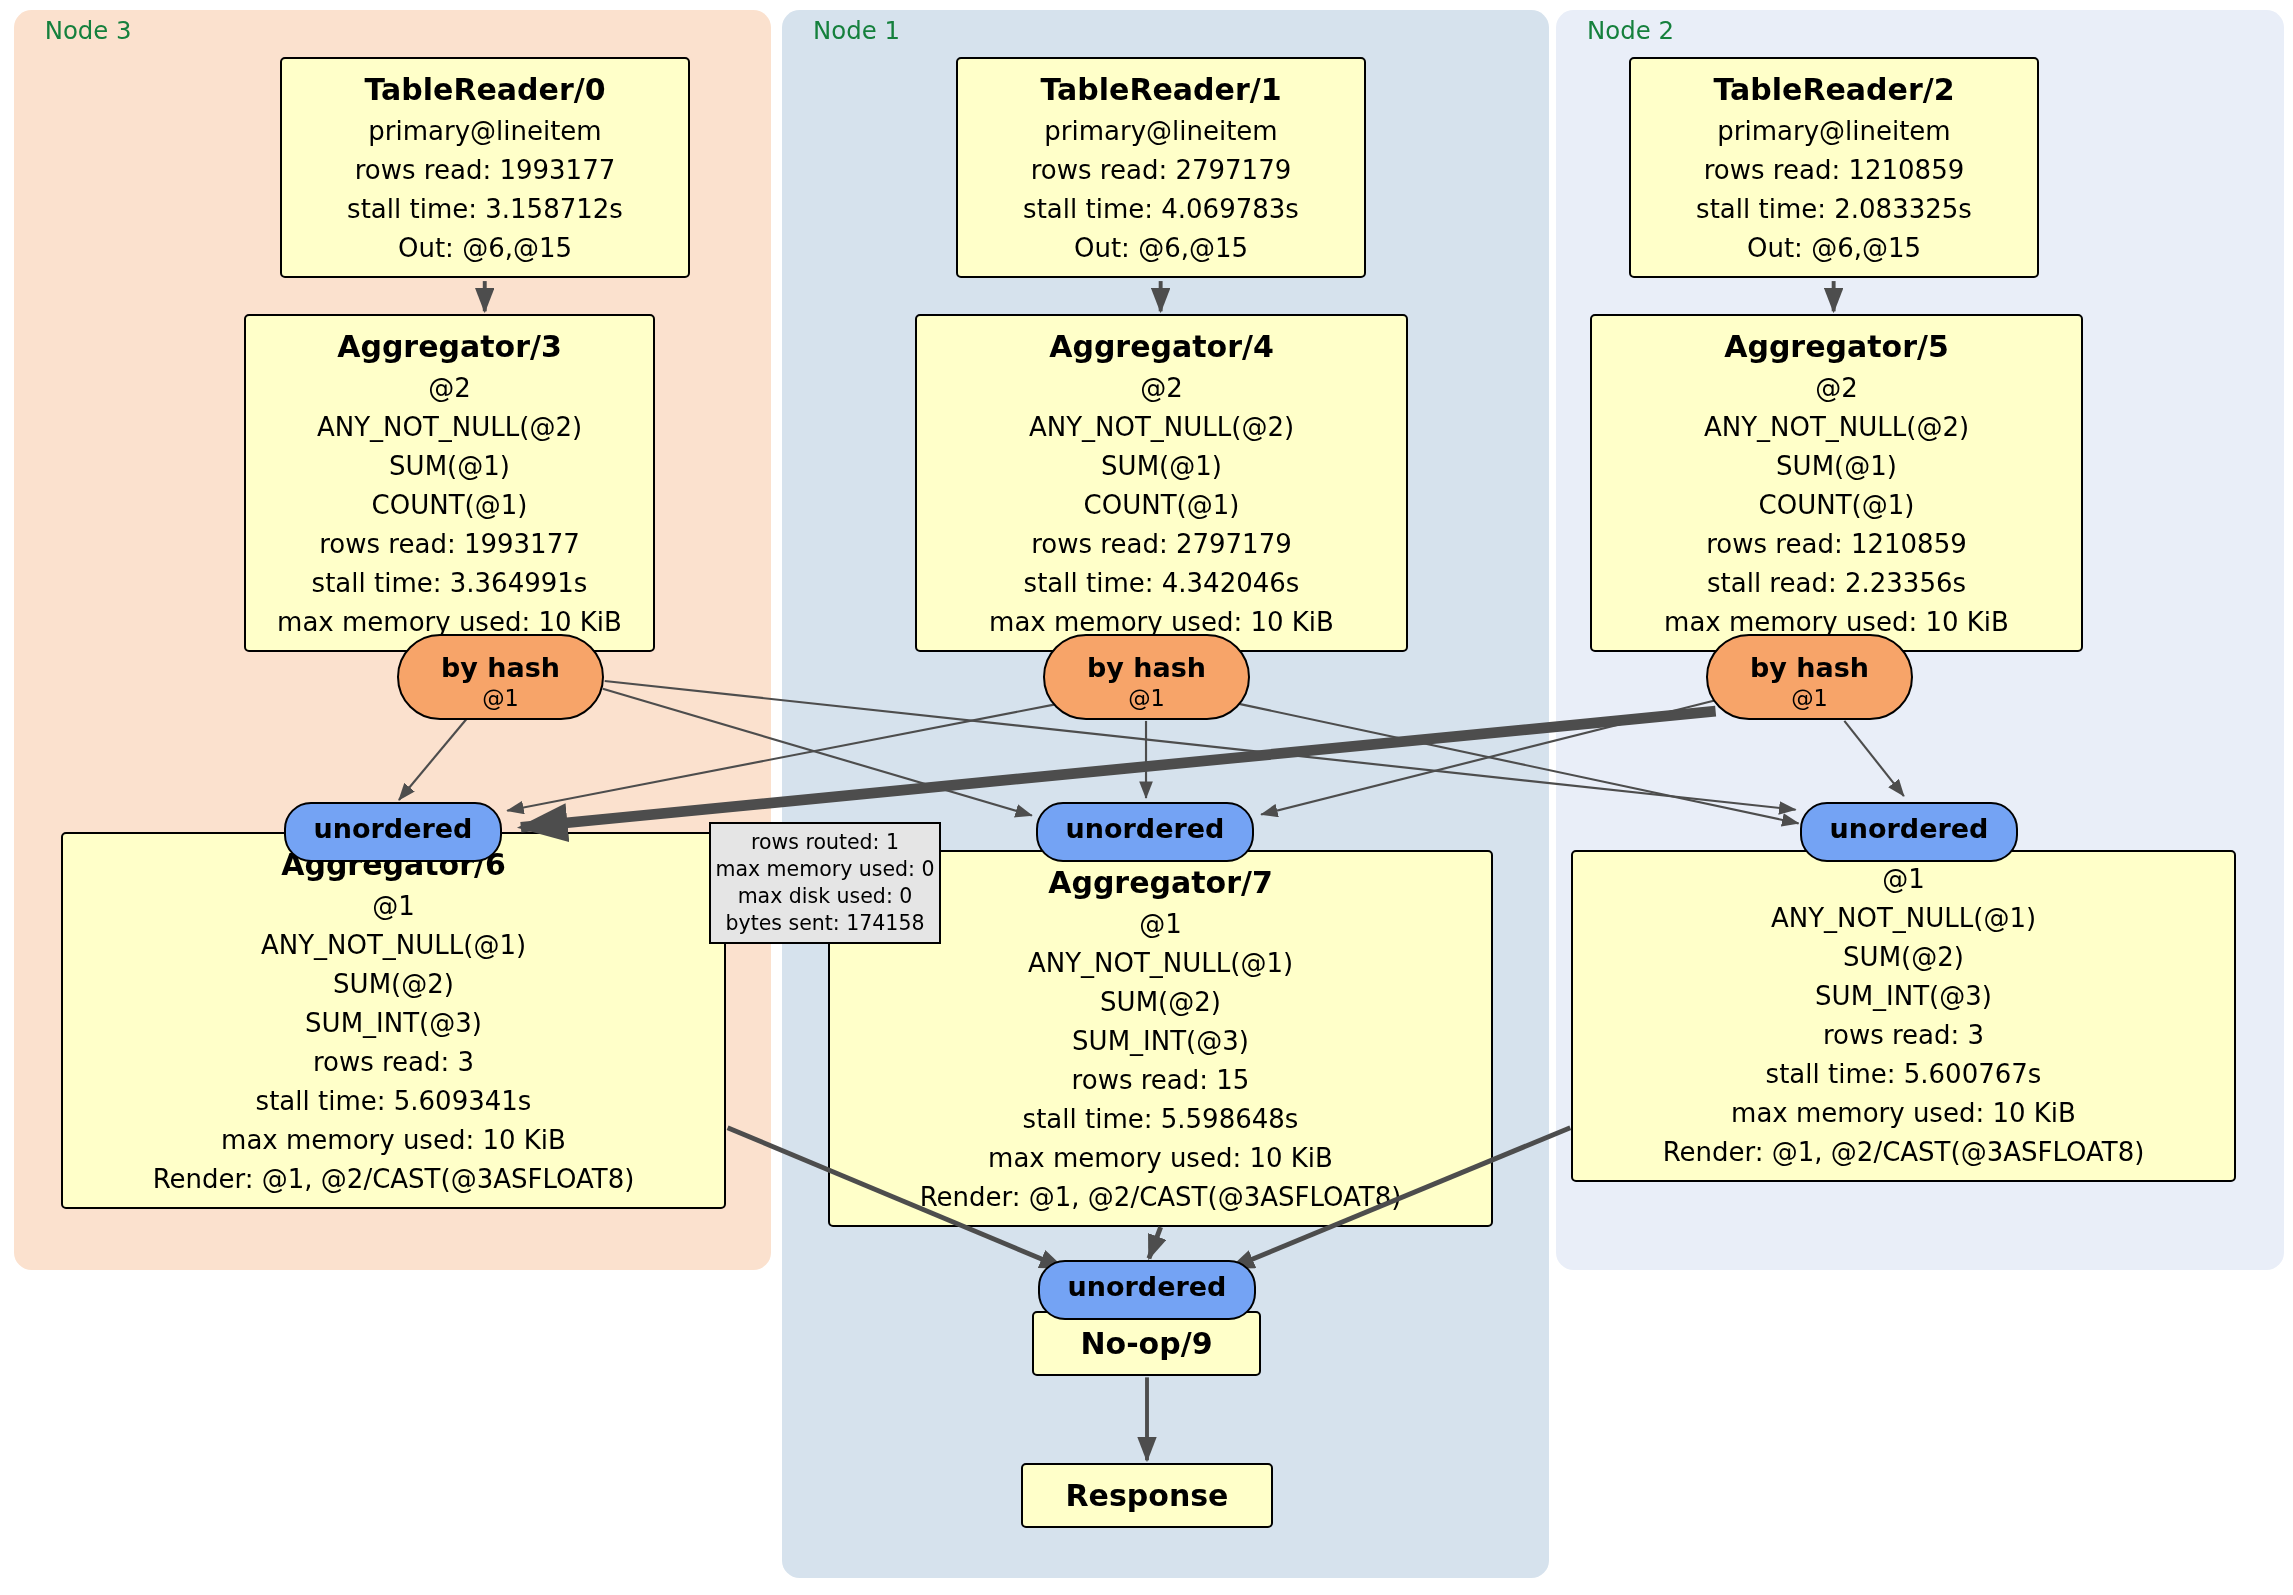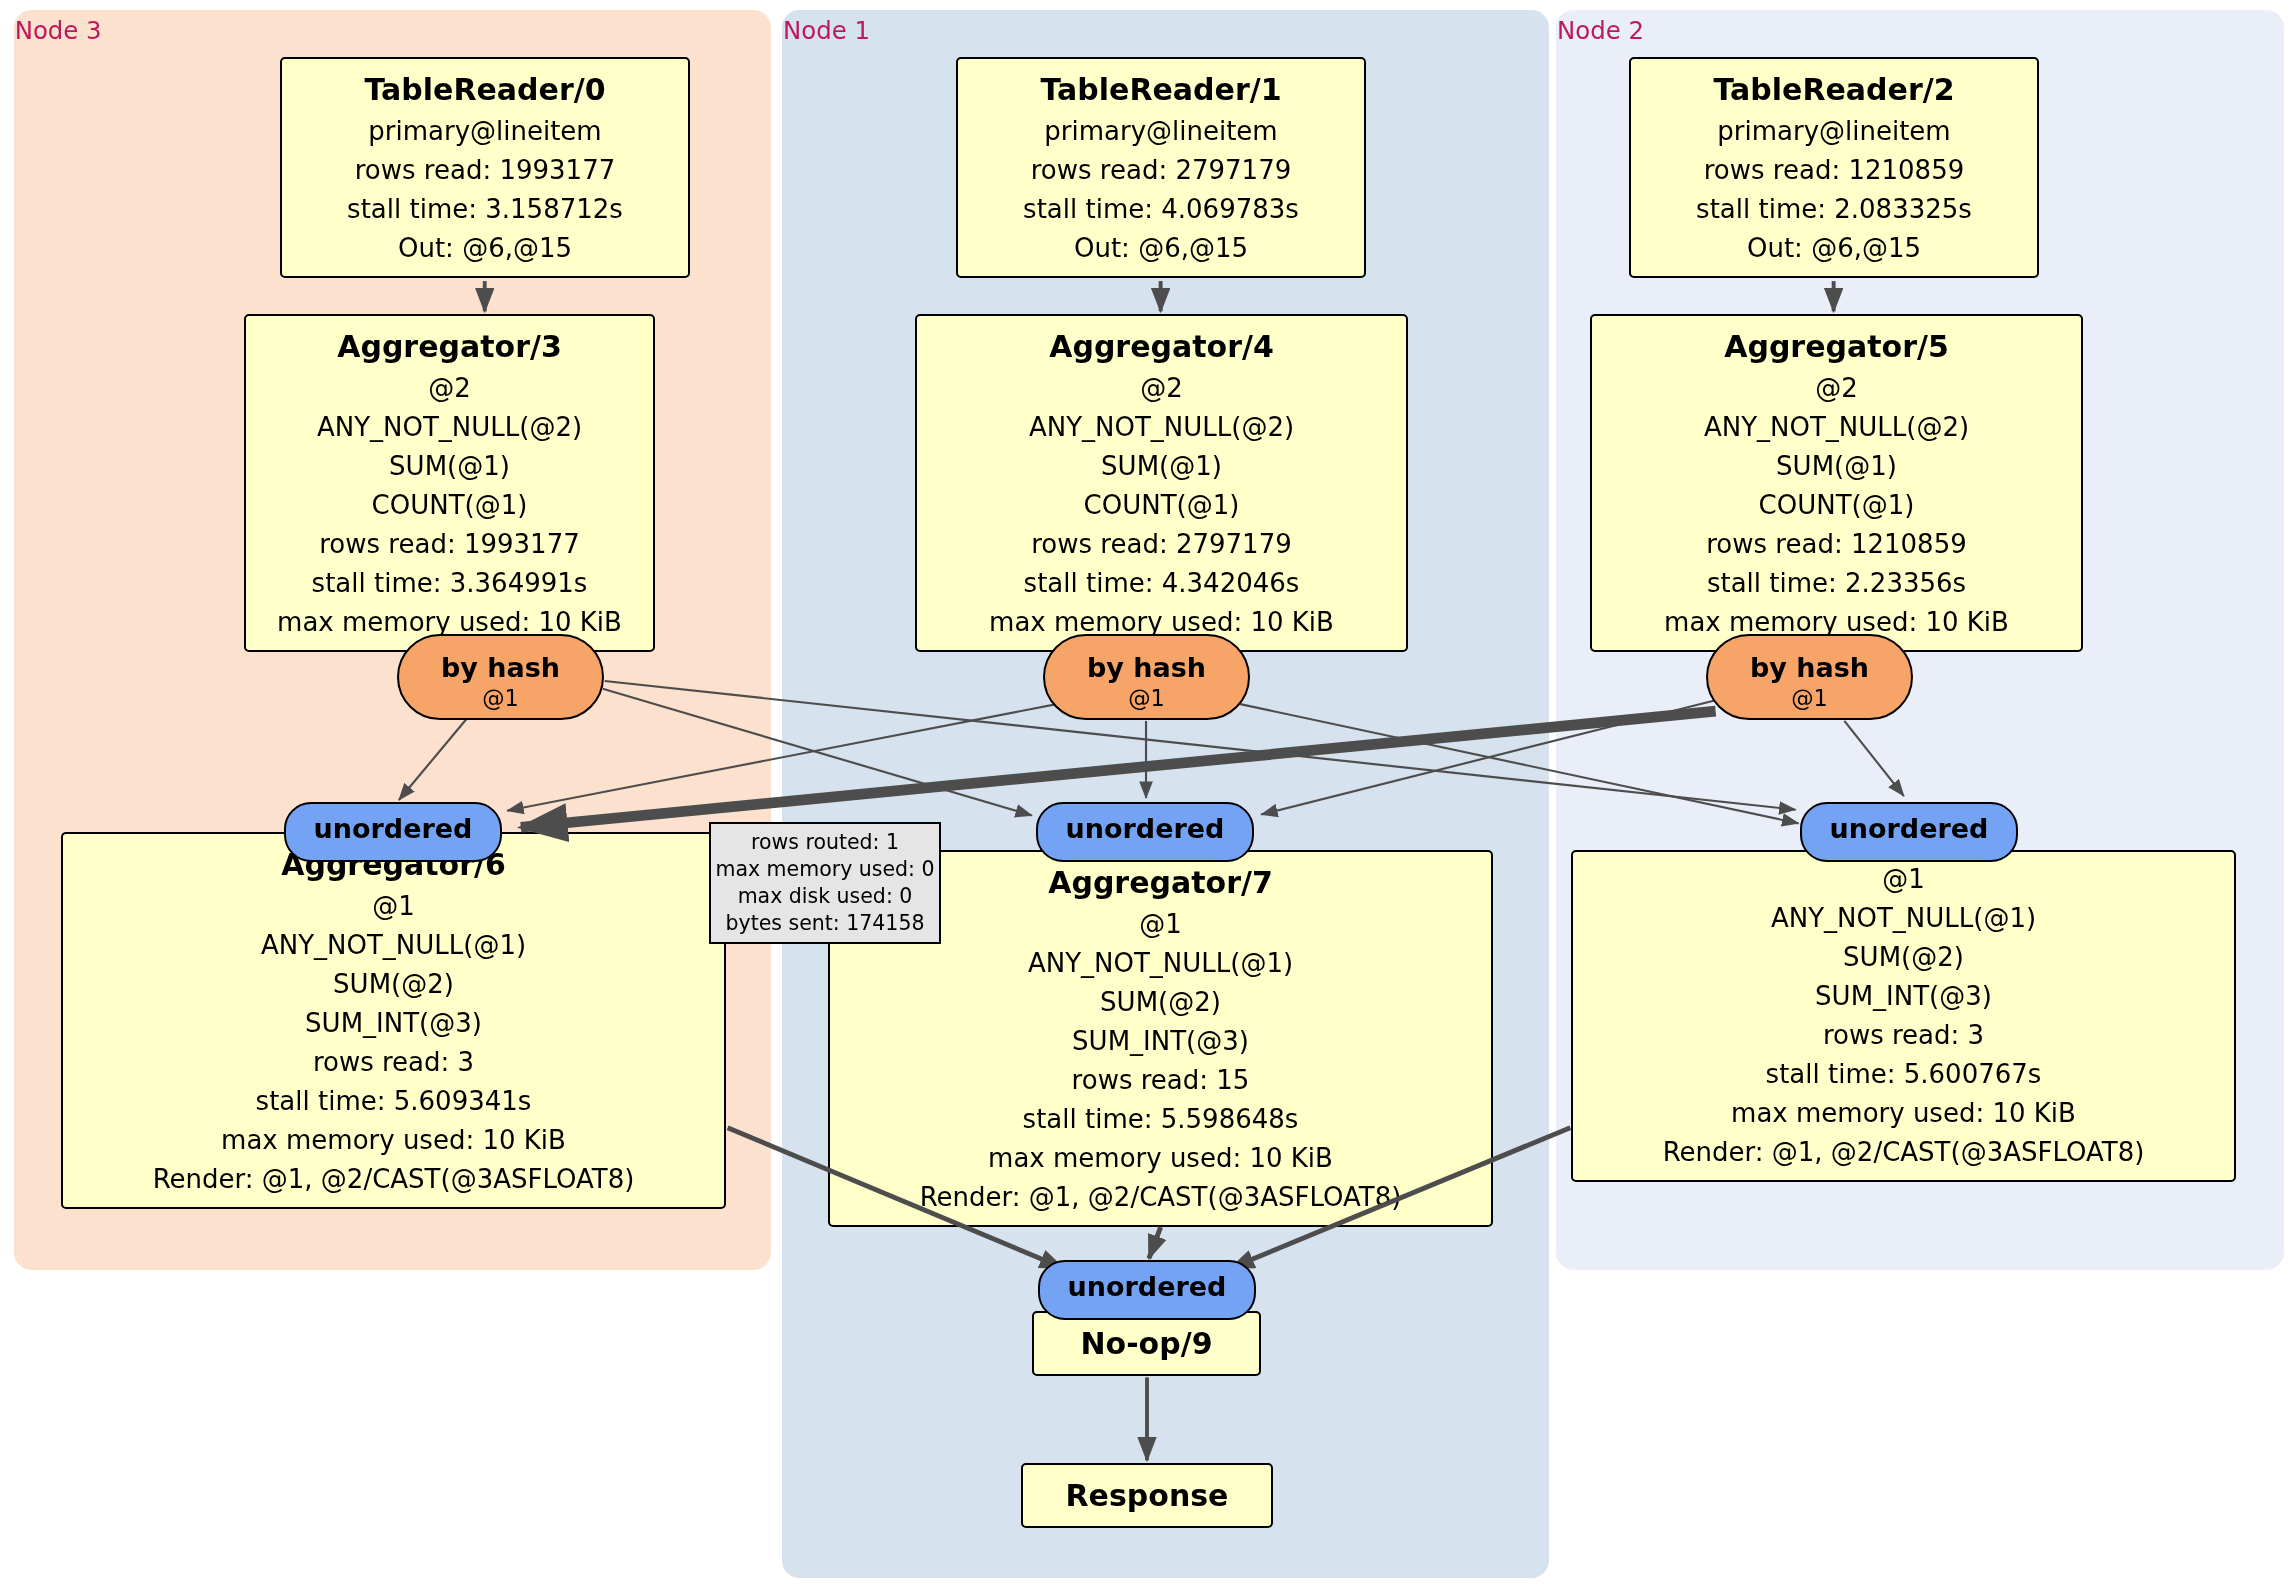--- a/index.html
+++ b/index.html
@@ -6,21 +6,21 @@
     --panel-node3:#fbe1ce; --panel-node1:#d6e2ed; --panel-node2:#e9eef8;
     --node-fill:#ffffc9; --router-fill:#f7a469; --sync-fill:#74a3f4;
     --edge:#4d4d4d; --tooltip-bg:#e5e5e5; --ink:#000000;
   }
   *{margin:0;padding:0;box-sizing:border-box}
   html,body{background:#ffffff}
   body{font-family:"DejaVu Sans","Liberation Sans",sans-serif;color:var(--ink)}
   .canvas{position:relative;width:2294px;height:1596px;overflow:hidden;background:#fff}
 
   .panel{position:absolute;border-radius:17.6px;z-index:0}
-  .panel-label{position:absolute;left:1px;top:5.9px;font-size:24.4px;color:#be185d}
+  .panel-label{position:absolute;left:31px;top:5.9px;font-size:24.4px;color:#15803d}
 
   .edges{position:absolute;left:0;top:0;width:2294px;height:1596px;z-index:2;pointer-events:none}
   .e{stroke:var(--edge);fill:none}
   .e-thin{stroke-width:2.2px}
   .e-mid{stroke-width:5px}
   .e-tr{stroke-width:4px}
   .e-thick{stroke-width:11px}
   .ah{fill:var(--edge)}
 
   .nbox{position:absolute;background:var(--node-fill);border:2.4px solid #000;border-radius:5px;
@@ -96,21 +96,21 @@
     <div class="nline">stall time: 4.342046s</div>
     <div class="nline">max memory used: 10 KiB</div>
   </div>
   <div class="nbox" style="left:1590px;top:314px;width:493px">
     <div class="ntitle">Aggregator/5</div>
     <div class="nline">@2</div>
     <div class="nline">ANY_NOT_NULL(@2)</div>
     <div class="nline">SUM(@1)</div>
     <div class="nline">COUNT(@1)</div>
     <div class="nline">rows read: 1210859</div>
-    <div class="nline">stall time: 2.23356s</div>
+    <div class="nline">stall read: 2.23356s</div>
     <div class="nline">max memory used: 10 KiB</div>
   </div>
 
   <div class="nbox" style="left:61px;top:832px;width:665px">
     <div class="ntitle">Aggregator/6</div>
     <div class="nline">@1</div>
     <div class="nline">ANY_NOT_NULL(@1)</div>
     <div class="nline">SUM(@2)</div>
     <div class="nline">SUM_INT(@3)</div>
     <div class="nline">rows read: 3</div>

